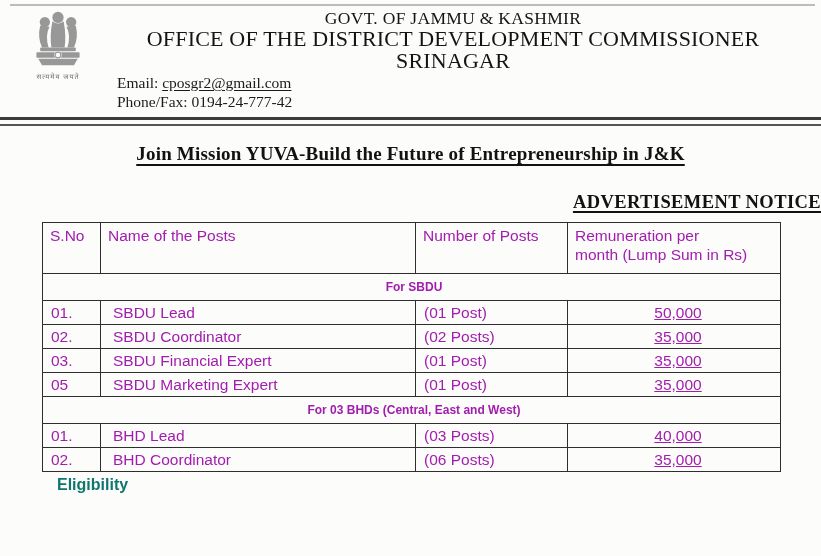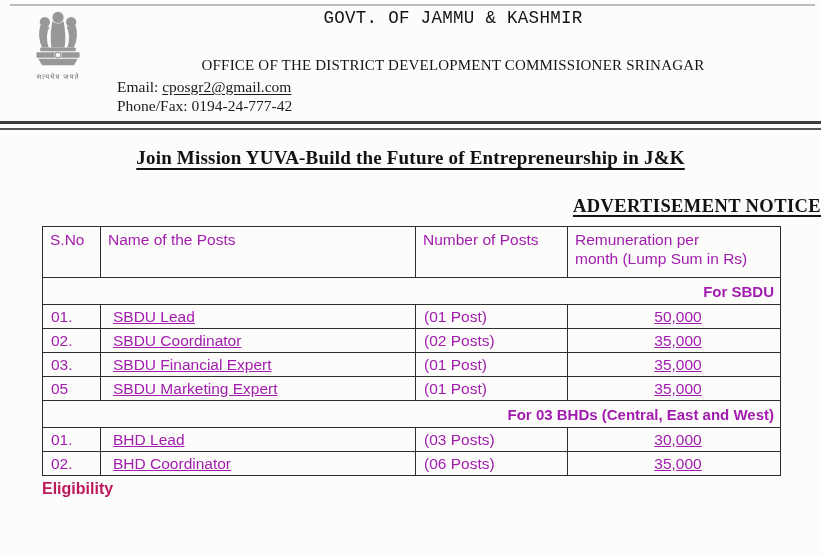--- a/index.html
+++ b/index.html
@@ -25,22 +25,22 @@
     position:absolute; left:18px; top:8px; width:80px; text-align:center;
   }
   .emblem-caption {
     font-size:7px; color:#6e6e6e; letter-spacing:1px; margin-top:-2px;
     white-space:nowrap;
   }
   .head-center {
     margin-left:95px; margin-right:10px; text-align:center;
     font-family:"Liberation Serif", serif; color:#141414;
   }
-  .govt-line   { font-size:17.5px; letter-spacing:.3px; line-height:20px;font-family:Liberation Mono, monospace; }
-  .office-line { font-size:15px; letter-spacing:.2px; line-height:22px;margin-top:26px; }
+  .govt-line   { font-size:17.5px; letter-spacing:.3px; line-height:20px; }
+  .office-line { font-size:22px; letter-spacing:.2px; line-height:22px; }
   .contact-row {
     display:flex; justify-content:space-between; align-items:baseline;
     margin:1px 30px 0 117px;
     font-family:"Liberation Serif", serif; font-size:15.5px; line-height:19px;flex-direction:column;
   }
   .email-address { text-decoration:underline; text-underline-offset:2px; }
   .head-rule {
     margin-top:6px; height:4px;
     border-top:3px solid #3c3c3c; border-bottom:2px solid #555;
   }
@@ -78,30 +78,30 @@
   table.positions td, table.positions th {
     border:1.6px solid #2e2e2e;
     overflow:hidden; white-space:nowrap;
   }
   thead th {
     font-weight:normal; text-align:left; vertical-align:top;
     padding:3px 6px 2px 7px; height:45px; line-height:19px;
   }
   thead th .wrap { white-space:pre-line; }
   tr.section-row th {
-    text-align:right; font-weight:bold; font-size:15px;
+    text-align:center; font-weight:bold; font-size:12px;
     padding:2px 6px 2px 11px; height:22px;
   }
   tbody td { padding:1px 6px 1px 8px; height:21px; line-height:21px; }
-  td.cell-name { padding-left:12px;text-decoration:underline; }
+  td.cell-name { padding-left:12px; }
   td.cell-pay  { text-align:center; padding-left:8px; padding-right:0;text-decoration:underline; }
 
   
   .footer-cut {
-    margin:4px 0 0 42px; font-weight:bold; font-size:16px; color:#be185d;
+    margin:4px 0 0 57px; font-weight:bold; font-size:16px; color:#0f766e;
   }
 </style>
 </head>
 <body>
 
 <div class="page">
 
   <div class="top-rule"></div>
 
   <div class="letterhead">
@@ -187,21 +187,21 @@
         <td>(01 Post)</td>
         <td class="cell-pay">35,000</td>
       </tr>
       <tr class="section-row">
         <th colspan="4">For  03 BHDs (Central, East and West)</th>
       </tr>
       <tr>
         <td>01.</td>
         <td class="cell-name">BHD Lead</td>
         <td>(03 Posts)</td>
-        <td class="cell-pay">30,000</td>
+        <td class="cell-pay">40,000</td>
       </tr>
       <tr>
         <td>02.</td>
         <td class="cell-name">BHD Coordinator</td>
         <td>(06 Posts)</td>
         <td class="cell-pay">35,000</td>
       </tr>
     </tbody>
   </table>
 

